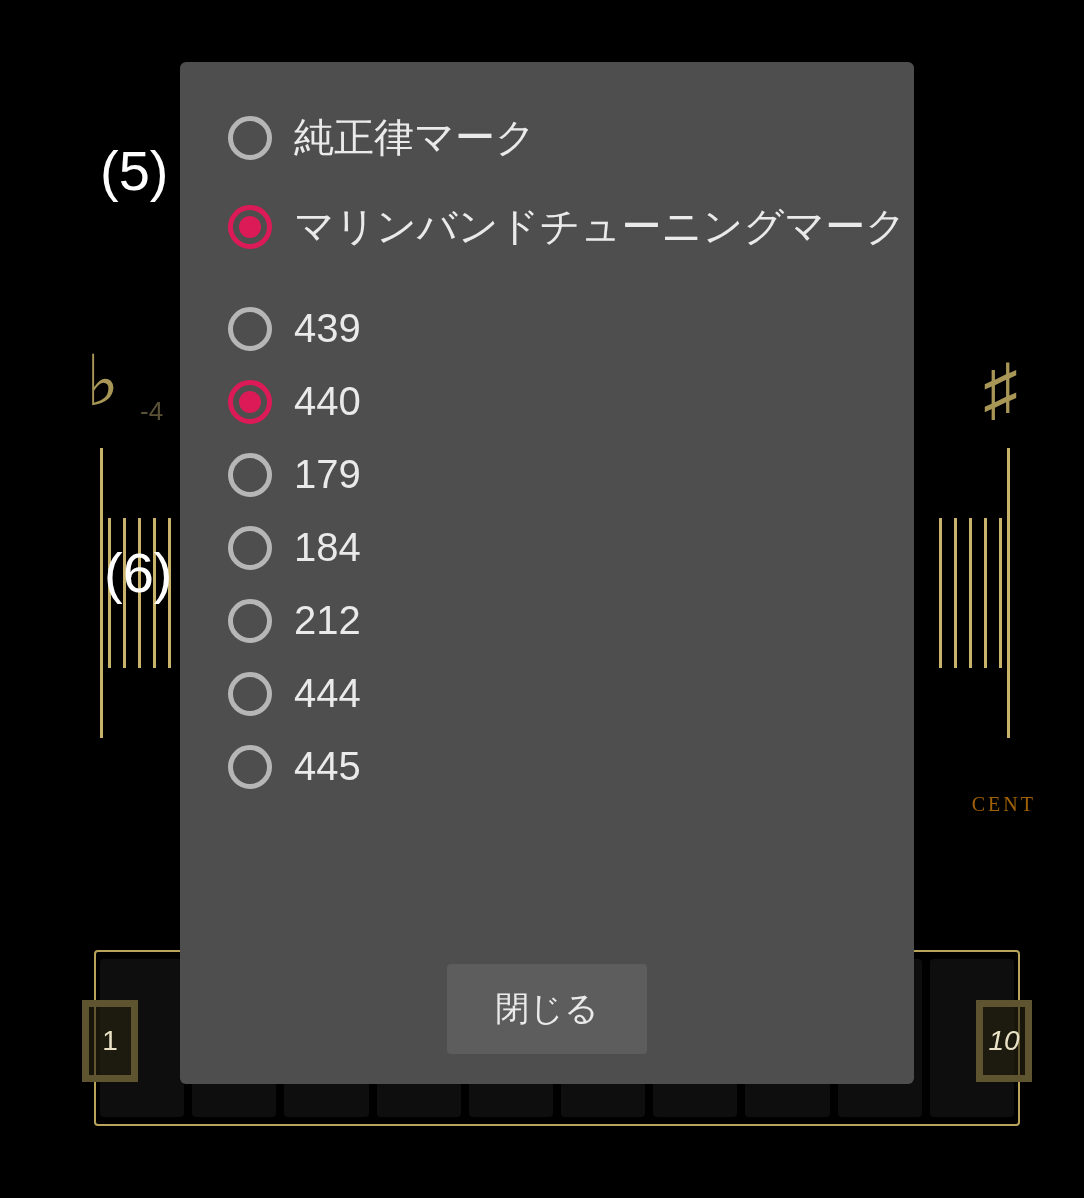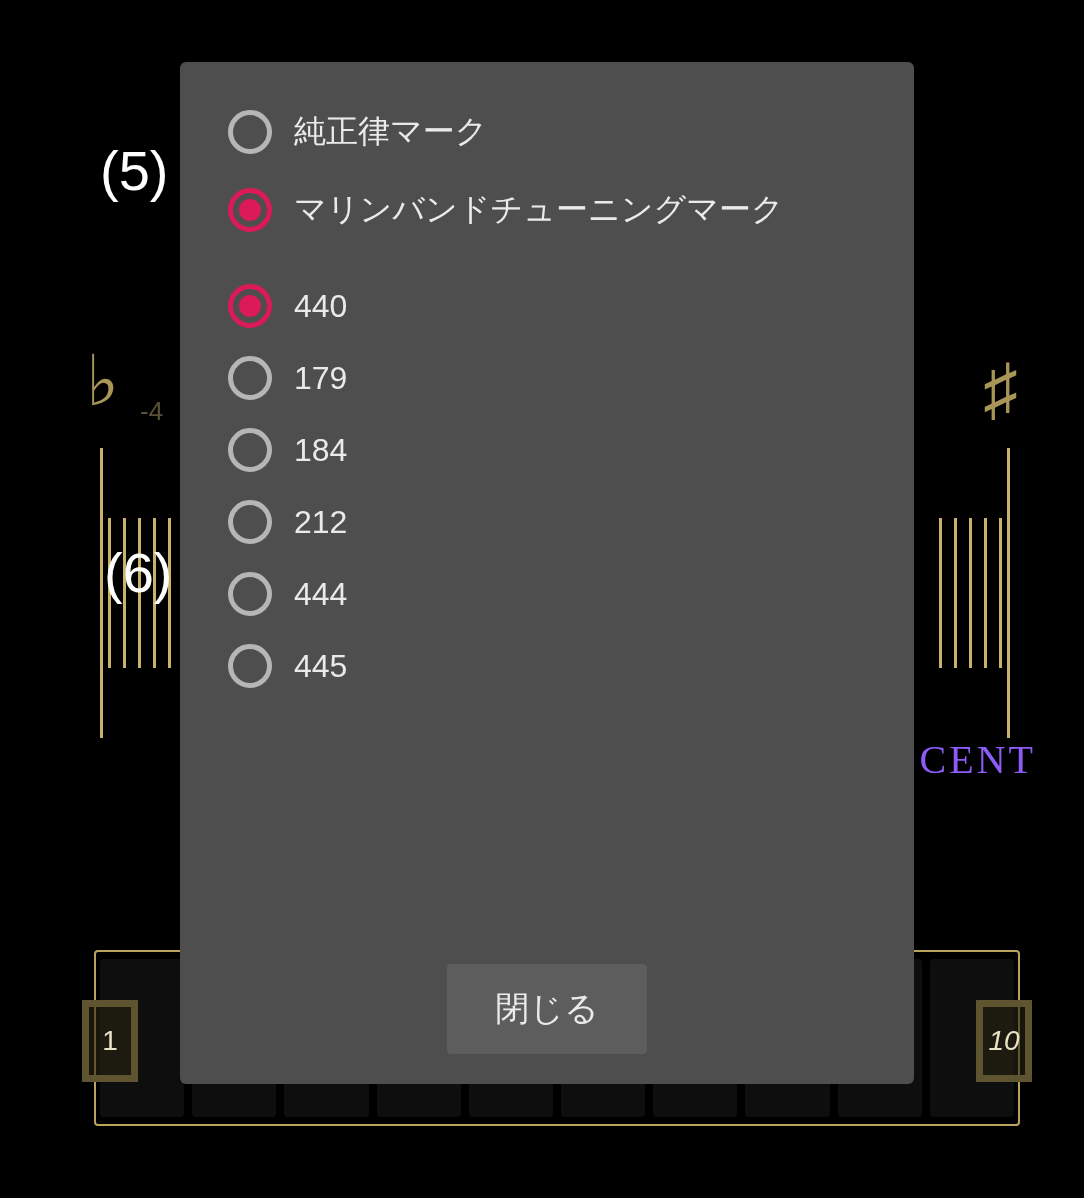--- a/index.html
+++ b/index.html
@@ -51,24 +51,24 @@
     .tick-cluster.right { right: 82px; }
     .tick-cluster span {
       display: block;
       width: 3px;
       height: 150px;
       background: #c9b26a;
     }
     .cent-label {
       position: absolute;
       right: 48px;
-      top: 736px;
-      font-size: 40px;
+      top: 793px;
+      font-size: 20px;
       letter-spacing: 3px;
-      color: #8b5cf6;
+      color: #a16207;
       font-family: serif;
     }
 
     
     .strip {
       position: absolute;
       left: 94px;
       right: 64px;
       top: 950px;
       height: 176px;
@@ -147,21 +147,21 @@
     }
     .radio.checked::after {
       content: "";
       width: 22px;
       height: 22px;
       border-radius: 50%;
       background: #dd1a58;
     }
     .radio-label {
       color: #eaeaea;
-      font-size: 32px;
+      font-size: 40px;
       white-space: nowrap;
     }
 
     .close-wrap {
       margin-top: auto;
       display: flex;
       justify-content: center;
     }
     .close-btn {
       background: #5d5d5d;
@@ -228,20 +228,24 @@
       <span class="radio-label">純正律マーク</span>
     </div>
     <div class="radio-row">
       <span class="radio checked"></span>
       <span class="radio-label">マリンバンドチューニングマーク</span>
     </div>
   </div>
 
   <div class="radio-group g2">
     <div class="radio-row">
+      <span class="radio"></span>
+      <span class="radio-label">439</span>
+    </div>
+    <div class="radio-row">
       <span class="radio checked"></span>
       <span class="radio-label">440</span>
     </div>
     <div class="radio-row">
       <span class="radio"></span>
       <span class="radio-label">179</span>
     </div>
     <div class="radio-row">
       <span class="radio"></span>
       <span class="radio-label">184</span>

